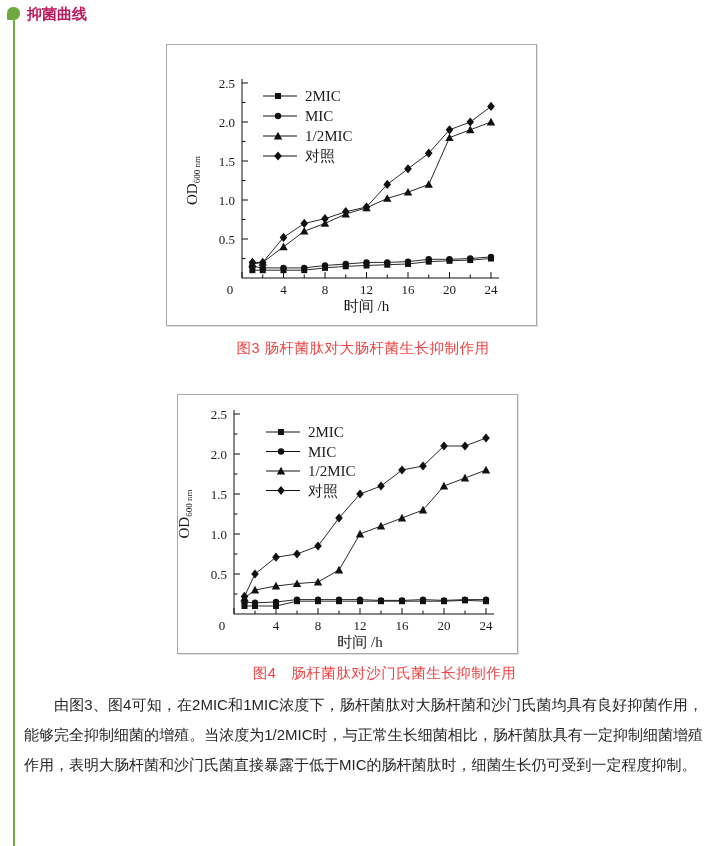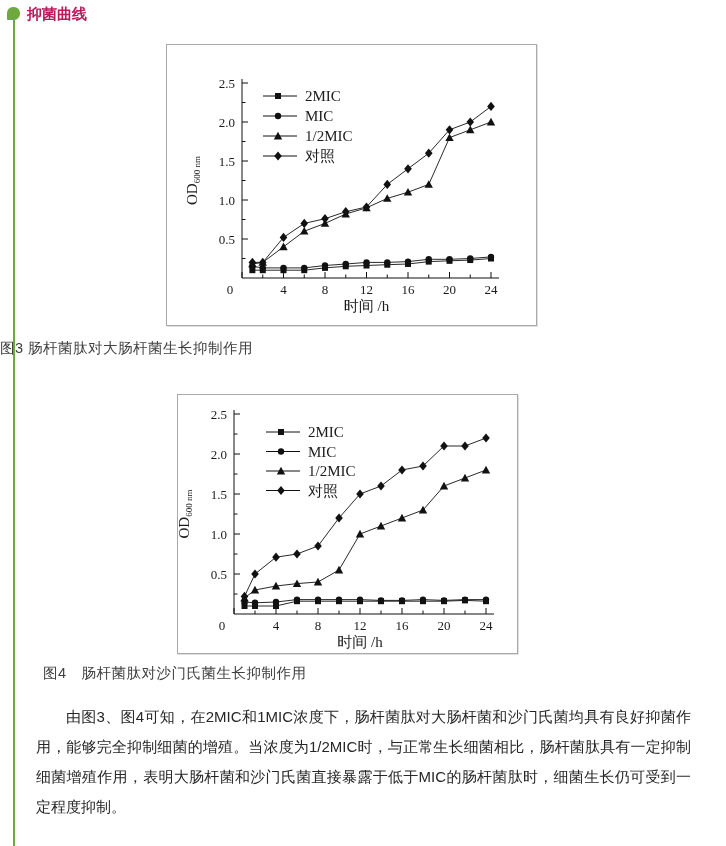--- a/index.html
+++ b/index.html
@@ -8,25 +8,25 @@
   .section-header{position:absolute;left:0;top:0;height:26px;}
   .leaf-icon{position:absolute;left:7px;top:7px;width:13px;height:13px;border-radius:6px 6px 6px 1px;display:block;}
   .section-title{position:absolute;left:27px;top:5px;font-size:15px;font-weight:600;color:#be185d;white-space:nowrap;}
   .accent-line{position:absolute;left:13px;top:19px;width:2px;height:827px;}
 
   .chart-box{position:absolute;background:#ffffff;border:1px solid #a9a9a9;box-shadow:1px 1px 0 rgba(0,0,0,0.12);box-sizing:border-box;}
   .chart-box.c1{left:166px;top:44px;width:371px;height:282px;}
   .chart-box.c2{left:177px;top:394px;width:341px;height:260px;}
   .chart-box svg{display:block;}
 
-  .caption{position:absolute;left:0;right:0;font-size:14.5px;color:#404040;letter-spacing:0.5px;}
+  .caption{position:absolute;left:0;right:0;text-align:center;font-size:14.5px;color:#ef4444;letter-spacing:0.5px;}
   .caption.cap1{top:339px;}
   .caption.cap2{top:664px;padding-left:43px;}
 
-  .body-text{position:absolute;left:24px;right:23px;top:690px;margin:12px;font-size:15px;line-height:30px;color:#262626;text-align:justify;text-indent:2em;}
+  .body-text{position:absolute;left:24px;right:23px;top:690px;margin:0;font-size:15px;line-height:30px;color:#262626;text-align:justify;text-indent:2em;}
 </style>
 </head>
 <body>
 
 <div class="section-header">
   <span class="leaf-icon" style="background: rgb(111, 168, 60);"></span>
   <span class="section-title">抑菌曲线</span>
 </div>
 <div class="accent-line" style="background: rgb(111, 168, 60);"></div>
 

